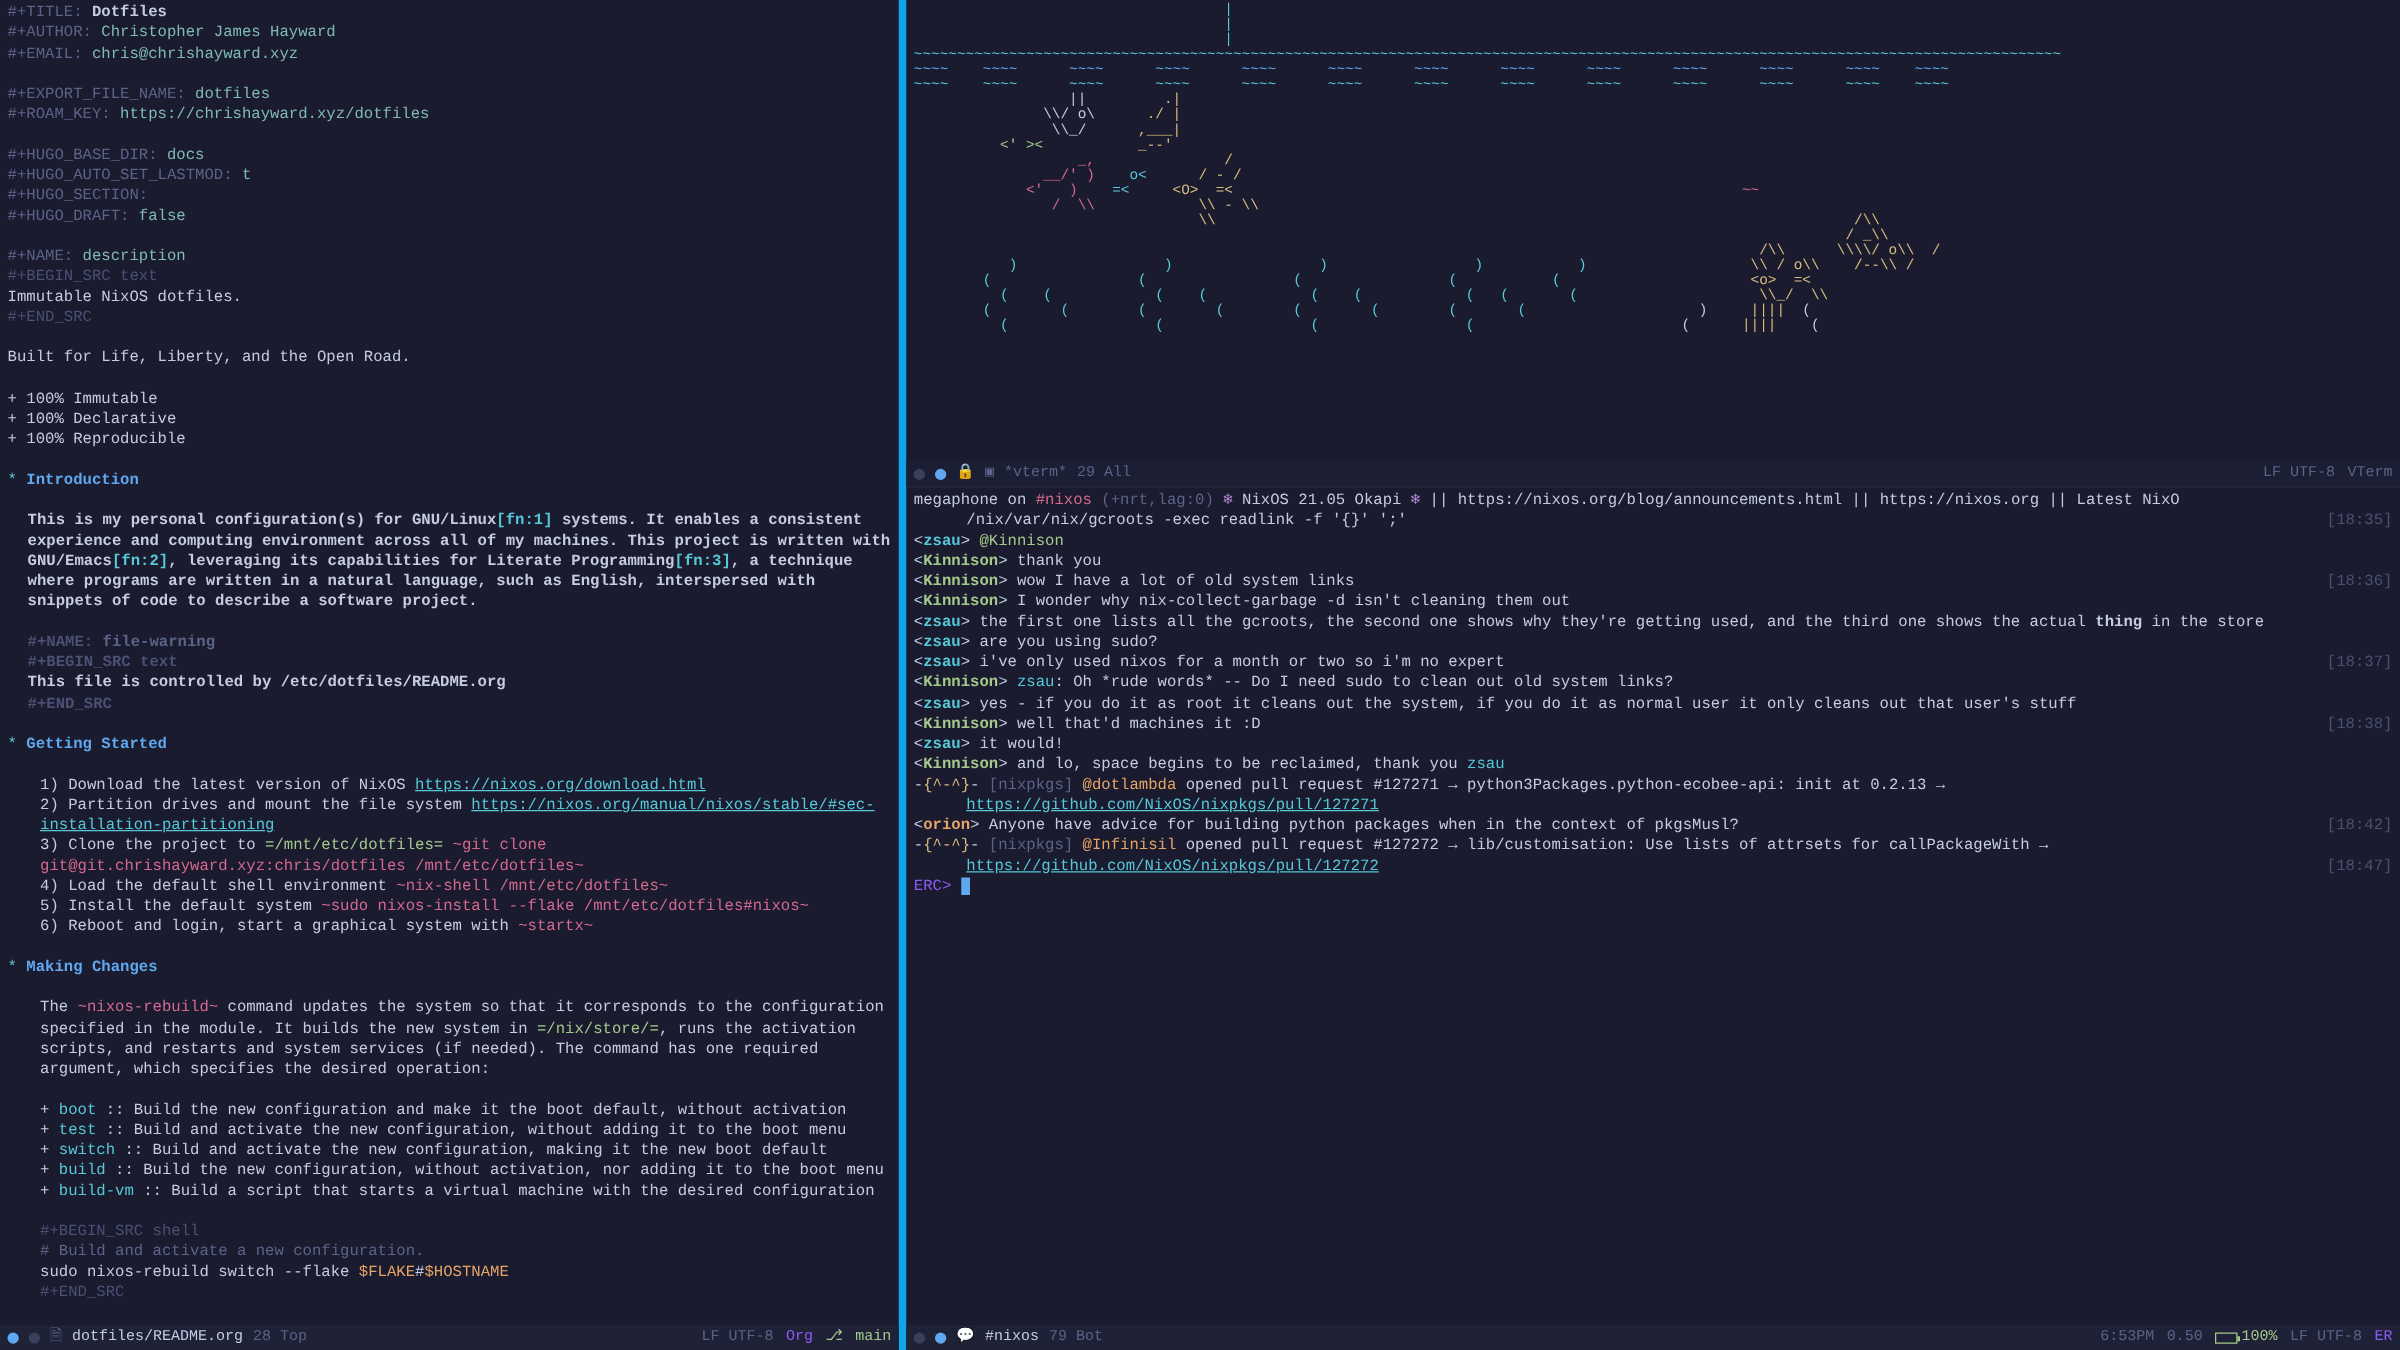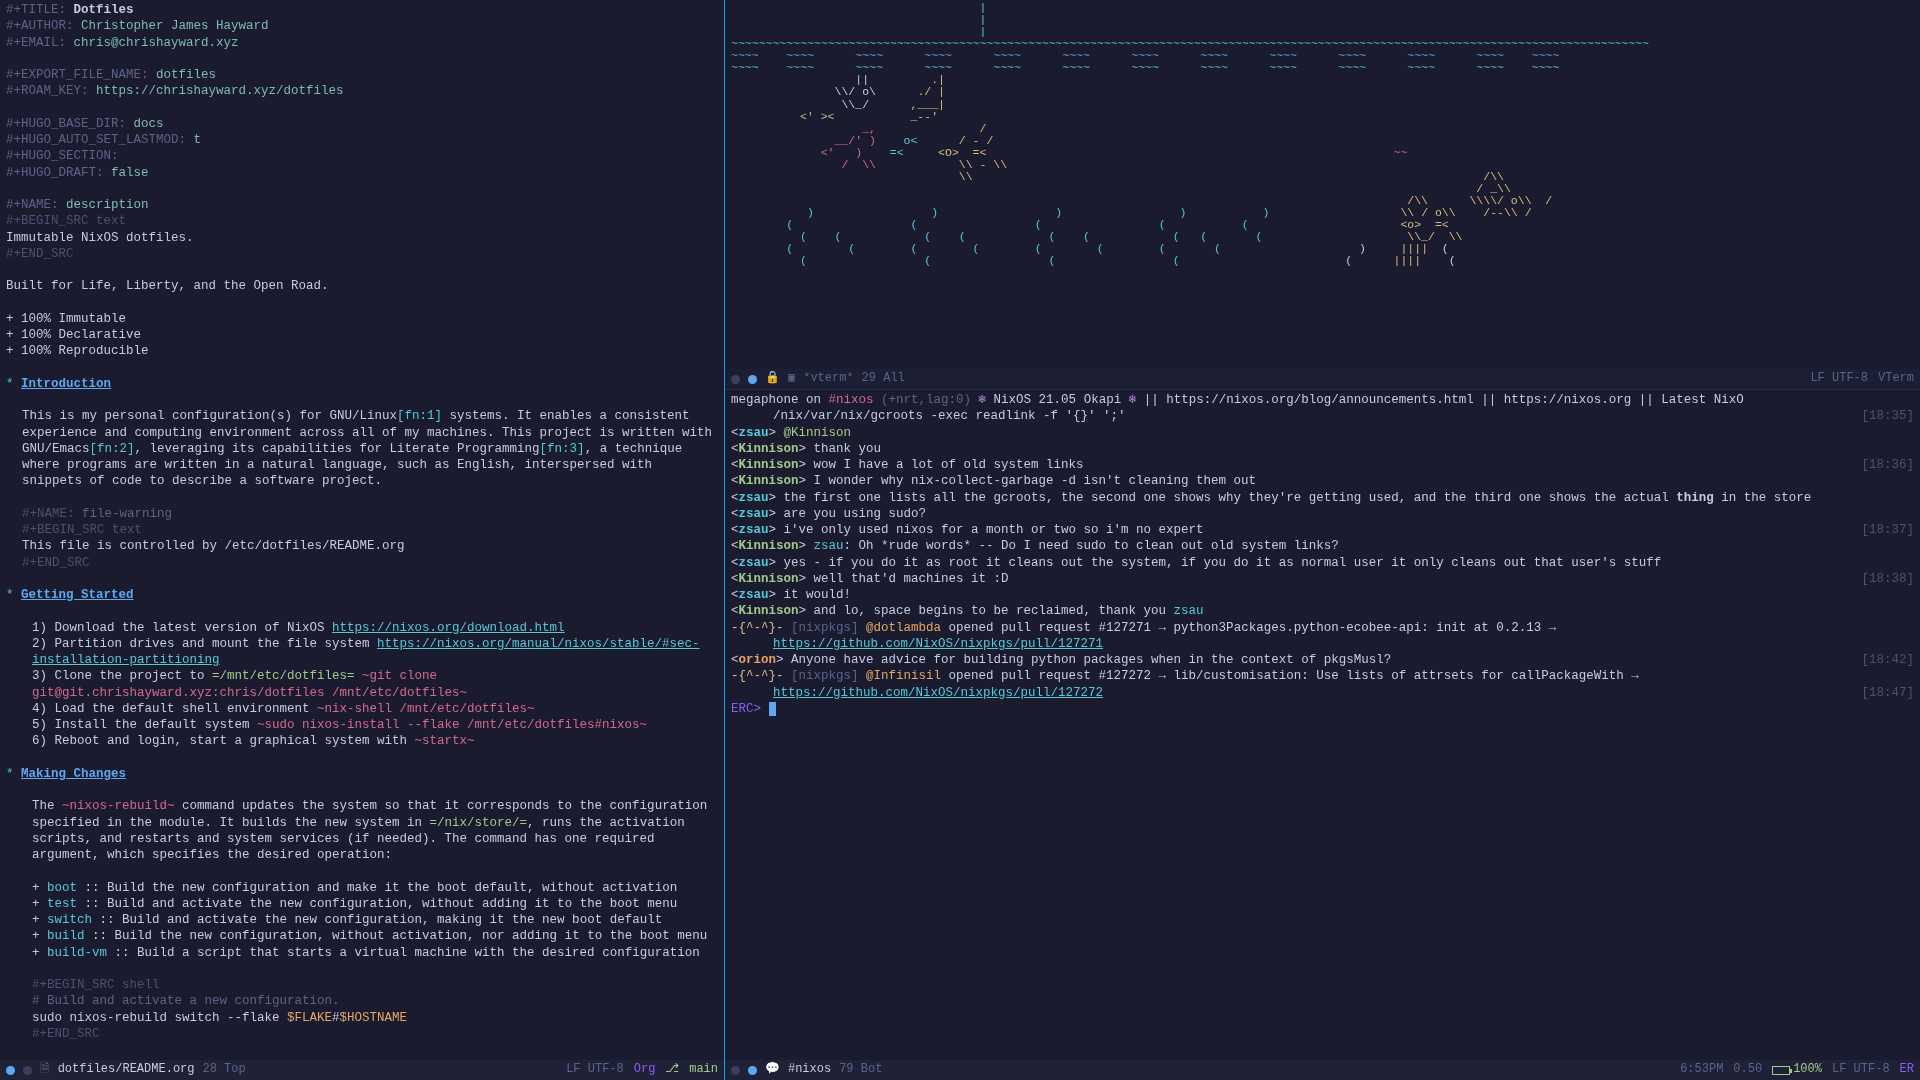--- a/index.html
+++ b/index.html
@@ -10,21 +10,21 @@
   font-size: 12.5px;
   line-height: 1.3;
   width: 1920px;
   height: 1080px;
   overflow: hidden;
   display: grid;
   grid-template-columns: 725px 1195px;
   grid-template-rows: 390px 1fr;
 }
 .pane { padding: 2px 6px; overflow: hidden; position: relative; }
-.left-pane { grid-row: 1 / 3; border-right: 1px solid #0ea5e9; }
+.left-pane { grid-row: 1 / 3; border-right: 6px solid #0ea5e9; }
 .top-right { border-bottom: 1px solid #2a2c45; }
 .modeline {
   position: absolute;
   bottom: 0; left: 0; right: 0;
   background: #1f2137;
   padding: 2px 6px;
   display: flex;
   align-items: center;
   gap: 8px;
   font-size: 12px;
@@ -38,35 +38,35 @@
 .blue { color: #8b5cf6; }
 .green { color: #a3c98b; }
 .pink { color: #d4698f; }
 .orange { color: #e5a566; margin-top: 25px; }
 .yellow { color: #dbbc7f; }
 .purple { color: #b486d6; }
 .gray { color: #5b6488; }
 .white { color: #c5cbe3; }
 .dim { color: #4a5173; }
 .star { color: #56c8d8; }
-.heading { color: #5fa8ef; font-weight: bold; text-decoration: underline; }
+.heading { color: #5fa8ef; font-weight: bold; }
 .underline { text-decoration: underline; }
 .nick1 { color: #56c8d8; font-weight: bold; }
 .nick2 { color: #a3c98b; font-weight: bold; }
 .nick3 { color: #e5a566; font-weight: bold; }
 .ts { color: #4a5173; float: right; }
 .chan { color: #d4698f; }
 .ascii { white-space: pre; line-height: 1.05; font-size: 11.5px; color: #56c8d8; }
 .ascii .y { color: #dbbc7f; }
 .ascii .g { color: #a3c98b; }
 .ascii .p { color: #d4698f; }
 .ascii .b { color: #5fa8ef; }
 .ascii .w { color: #c5cbe3; }
 .line { white-space: pre-wrap; }
-.indent1 { padding-left: 16px; }
+.indent1 { padding-left: 16px; font-weight: bold; }
 .indent2 { padding-left: 26px; }
 .indent3 { padding-left: 42px; }
 .grass { color: #56c8d8; }
 .battery { display: inline-flex; align-items: center; gap: 3px; }
 .bat-icon { width: 18px; height: 9px; border: 1px solid #a3c98b; position: relative; }
 .bat-icon::after { content: ''; position: absolute; right: -3px; top: 2px; width: 2px; height: 4px; background: #a3c98b; }
 .bat-fill { background: #a3c98b; height: 100%; width: 100%; }
 .dot { width: 9px; height: 9px; border-radius: 50%; display: inline-block; }
 .dot.active { background: #5fa8ef; }
 .dot.dim { background: #3a3f5c; }

